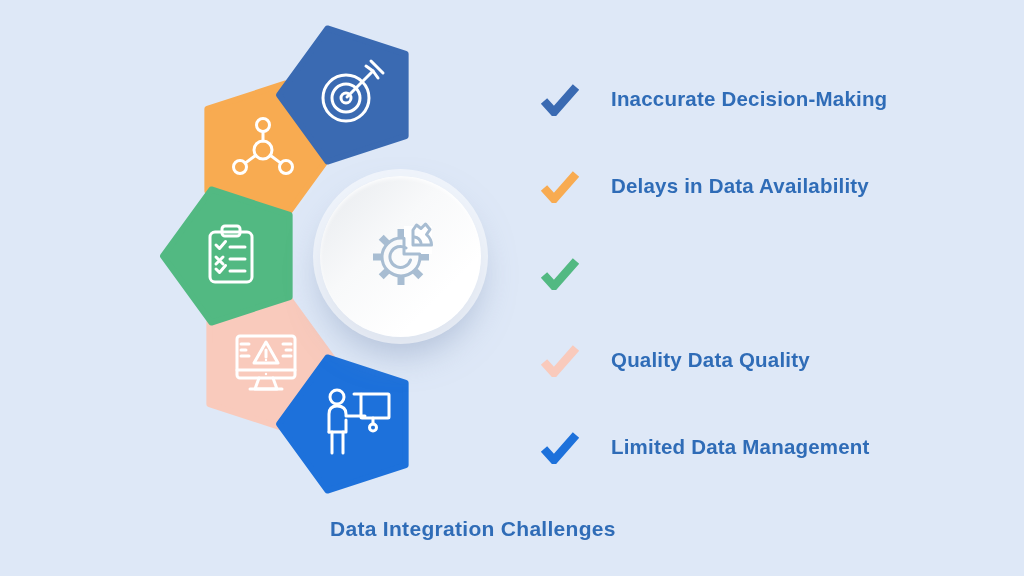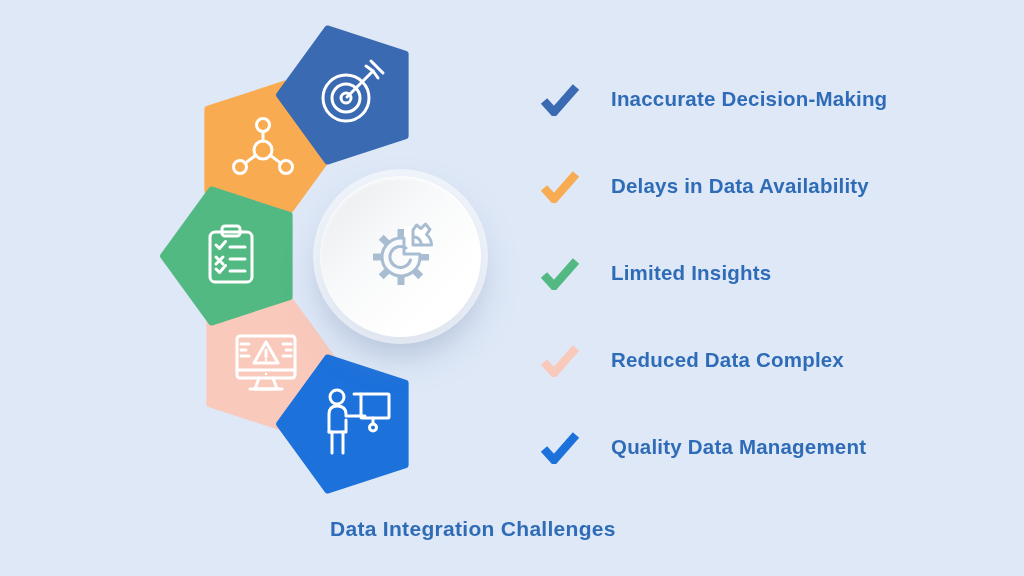--- a/index.html
+++ b/index.html
@@ -131,34 +131,33 @@
       <svg class="check" width="40" height="33">
         <use href="#check-glyph" stroke="#f8ab51"></use>
       </svg>
       <div class="label" style="color: rgb(47, 108, 183);">Delays in Data Availability</div>
     </div>
 
     <div class="row row-3">
       <svg class="check" width="40" height="33">
         <use href="#check-glyph" stroke="#52b982"></use>
       </svg>
-      <div class="label" style="color: rgb(47, 108, 183);">Limited Insights</div>
     </div>
 
     <div class="row row-4">
       <svg class="check" width="40" height="33">
         <use href="#check-glyph" stroke="#f9cabc"></use>
       </svg>
-      <div class="label" style="color: rgb(47, 108, 183);">Reduced Data Complex</div>
+      <div class="label" style="color: rgb(47, 108, 183);">Quality Data Quality</div>
     </div>
 
     <div class="row row-5">
       <svg class="check" width="40" height="33">
         <use href="#check-glyph" stroke="#1d71db"></use>
       </svg>
-      <div class="label" style="color: rgb(47, 108, 183);">Quality Data Management</div>
+      <div class="label" style="color: rgb(47, 108, 183);">Limited Data Management</div>
     </div>
 
   </div>
 
   <div class="title" style="color: rgb(47, 108, 183);">Data Integration Challenges</div>
 
 </div>
 
 </body></html>

